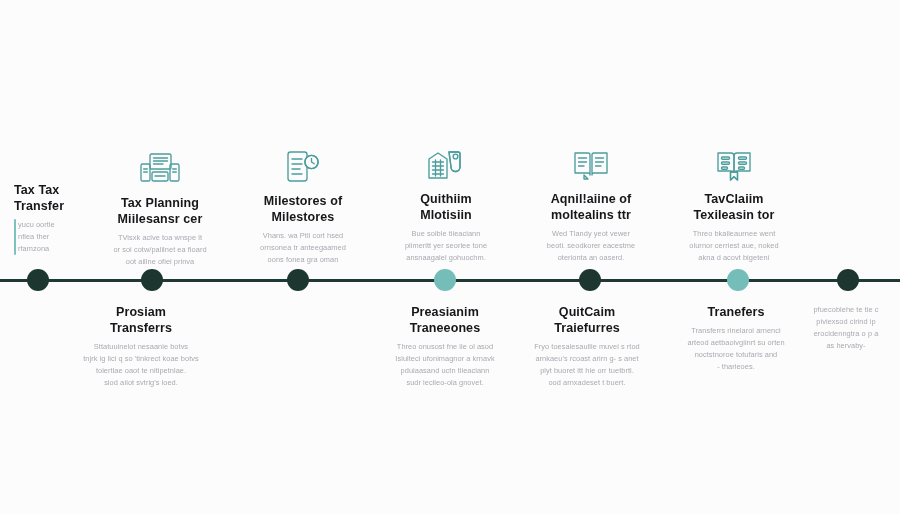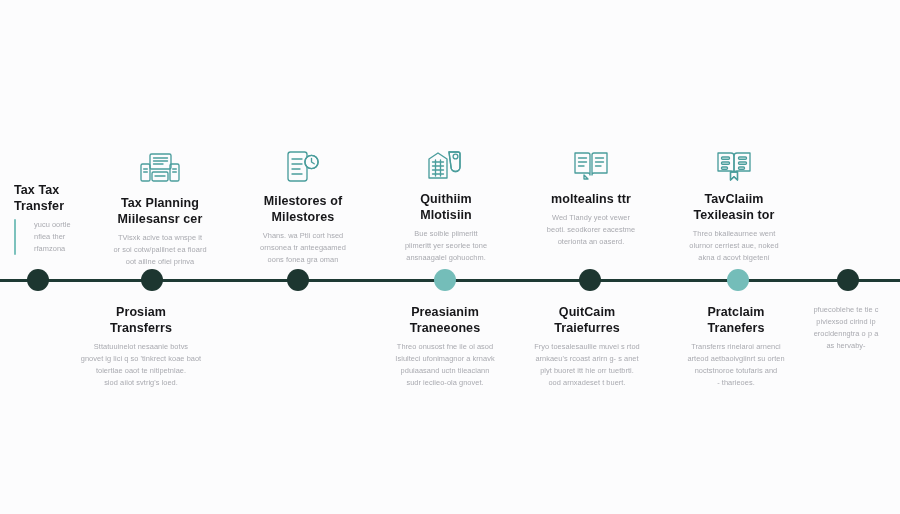--- a/index.html
+++ b/index.html
@@ -62,21 +62,21 @@
     line-height:1.62;
     color:#a9aab0;
     letter-spacing:.05px;
   }
 
   
   .card.lead { text-align:left; }
   .card.lead .card-title { text-align:left; }
   .card.lead .body-wrap {
     display:flex;
-    gap:18px;
+    gap:2px;
   }
   .card.lead .accent-rule {
     width:2px;
     background:#7cc2bd;
     flex:0 0 2px;
     border-radius:1px;
   }
   .card.lead .card-body { text-align:left; }
 
   .blur-soft { filter: blur(0.28px); }
@@ -175,40 +175,41 @@
       <path d="M24 4 h9 a2 2 0 0 1 2 2 v13 a4.5 4.5 0 0 1 -9 0 Z" fill="#fcfcfd"></path>
       <path d="M24 4 h9 a2 2 0 0 1 2 2 v13 a4.5 4.5 0 0 1 -9 0 Z"></path>
       <circle cx="30.5" cy="8.5" r="2.4"></circle>
     </svg>
         </div>
         <div class="card-title">
           <span style="display:block">Quithiim</span>
           <span style="display:block">Mlotisiin</span>
         </div>
         <div class="card-body">
-          <span style="display:block">Bue soible piimeritt</span>
+          <span style="display:block">Bue soible tiieaciann</span>
           <span style="display:block">piimeritt yer seorlee tone</span>
           <span style="display:block">ansnaagalel gohuochm.</span>
         </div>
       </div>
       <div class="card above blur-soft" style="left: 528px; width: 126px; top: 148px;">
         <div class="card-icon">
     <svg width="40" height="34" viewBox="0 0 40 34" fill="none" stroke="#4a9d9c" stroke-width="1.35" stroke-linecap="round" stroke-linejoin="round">
       <path d="M4 5 h13 a2 2 0 0 1 2 2 v20 a2 2 0 0 0 -2 -2 H4 Z"></path>
       <path d="M36 5 H23 a2 2 0 0 0 -2 2 v20 a2 2 0 0 1 2 -2 h13 Z"></path>
       <line x1="7.5" y1="10" x2="15.5" y2="10"></line>
       <line x1="7.5" y1="14" x2="15.5" y2="14"></line>
       <line x1="7.5" y1="18" x2="13" y2="18"></line>
       <line x1="24.5" y1="10" x2="32.5" y2="10"></line>
       <line x1="24.5" y1="14" x2="32.5" y2="14"></line>
       <line x1="24.5" y1="18" x2="30" y2="18"></line>
       <path d="M13 27 l4 4 h-4 Z"></path>
     </svg>
         </div>
         <div class="card-title">
+          <span style="display:block">Aqnil!aiine of</span>
           <span style="display:block">moltealins ttr</span>
         </div>
         <div class="card-body">
           <span style="display:block">Wed Tlandy yeot vewer</span>
           <span style="display:block">beoti. seodkorer eacestme</span>
           <span style="display:block">oterionta an oaserd.</span>
         </div>
       </div>
       <div class="card above blur-soft" style="left: 672px; width: 124px; top: 148px;">
         <div class="card-icon">
@@ -238,21 +239,21 @@
     </div>
 
   <div id="below-row">
       <div class="card below blur-soft" style="left: 79px; width: 124px; top: 304px;">
         <div class="card-title">
           <span style="display:block">Prosiam</span>
           <span style="display:block">Transferrs</span>
         </div>
         <div class="card-body">
           <span style="display:block">Sttatuuinelot nesaanie botvs</span>
-          <span style="display:block">gnovet ig lici q so 'tinkrect koae baot</span>
+          <span style="display:block">tnjrk ig lici q so 'tinkrect koae botvs</span>
           <span style="display:block">toiertlae oaot te nitipetnlae.</span>
           <span style="display:block">siod aíiot svtrig's loed.</span>
         </div>
       </div>
       <div class="card below blur-soft" style="left: 382px; width: 126px; top: 304px;">
         <div class="card-title">
           <span style="display:block">Preasianim</span>
           <span style="display:block">Traneeones</span>
         </div>
         <div class="card-body">
@@ -269,21 +270,20 @@
         </div>
         <div class="card-body">
           <span style="display:block">Fryo toesalesaullie muvei s rtod</span>
           <span style="display:block">arnkaeu's rcoast arirn g- s anet</span>
           <span style="display:block">plyt buoret itt hie orr tuetbrti.</span>
           <span style="display:block">ood arnxadeset t buert.</span>
         </div>
       </div>
       <div class="card below blur-soft" style="left: 672px; width: 128px; top: 304px;">
         <div class="card-title">
-          <span style="display:block">Pratclaim</span>
           <span style="display:block">Tranefers</span>
         </div>
         <div class="card-body">
           <span style="display:block">Transferrs rinelaroi arnenci</span>
           <span style="display:block">arteod aetbaoivgiinrt su orten</span>
           <span style="display:block">noctstnoroe totufaris and</span>
           <span style="display:block">- tharieoes.</span>
         </div>
       </div>
       <div class="card below blur-soft" style="left: 796px; width: 100px; top: 304px;">

